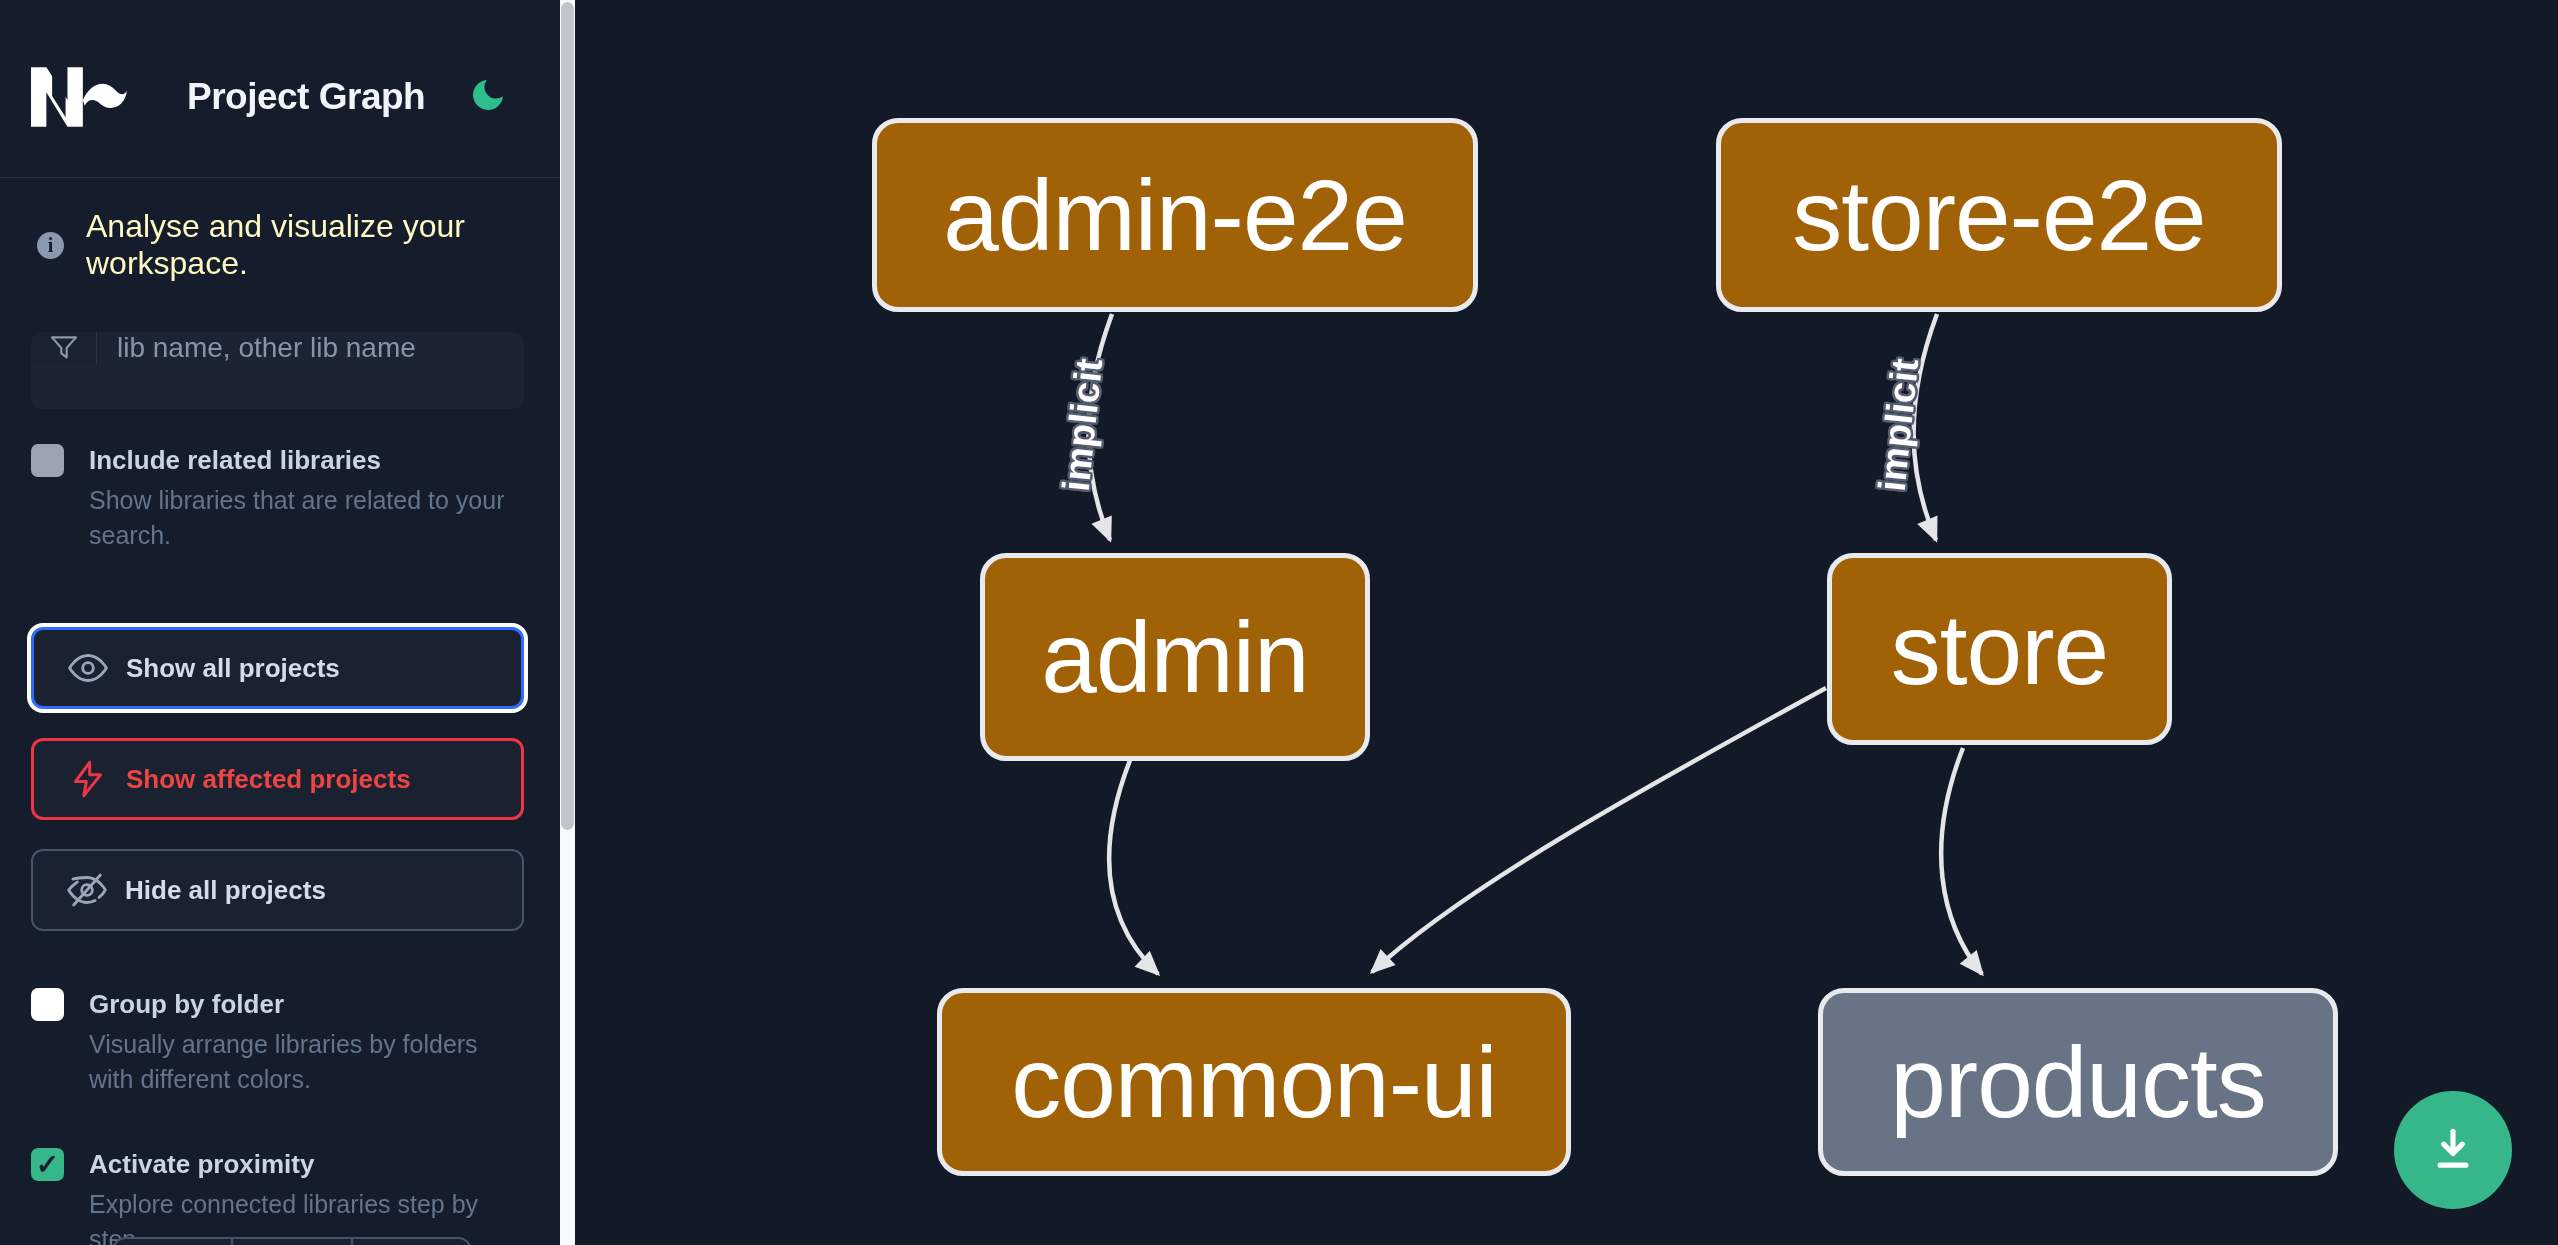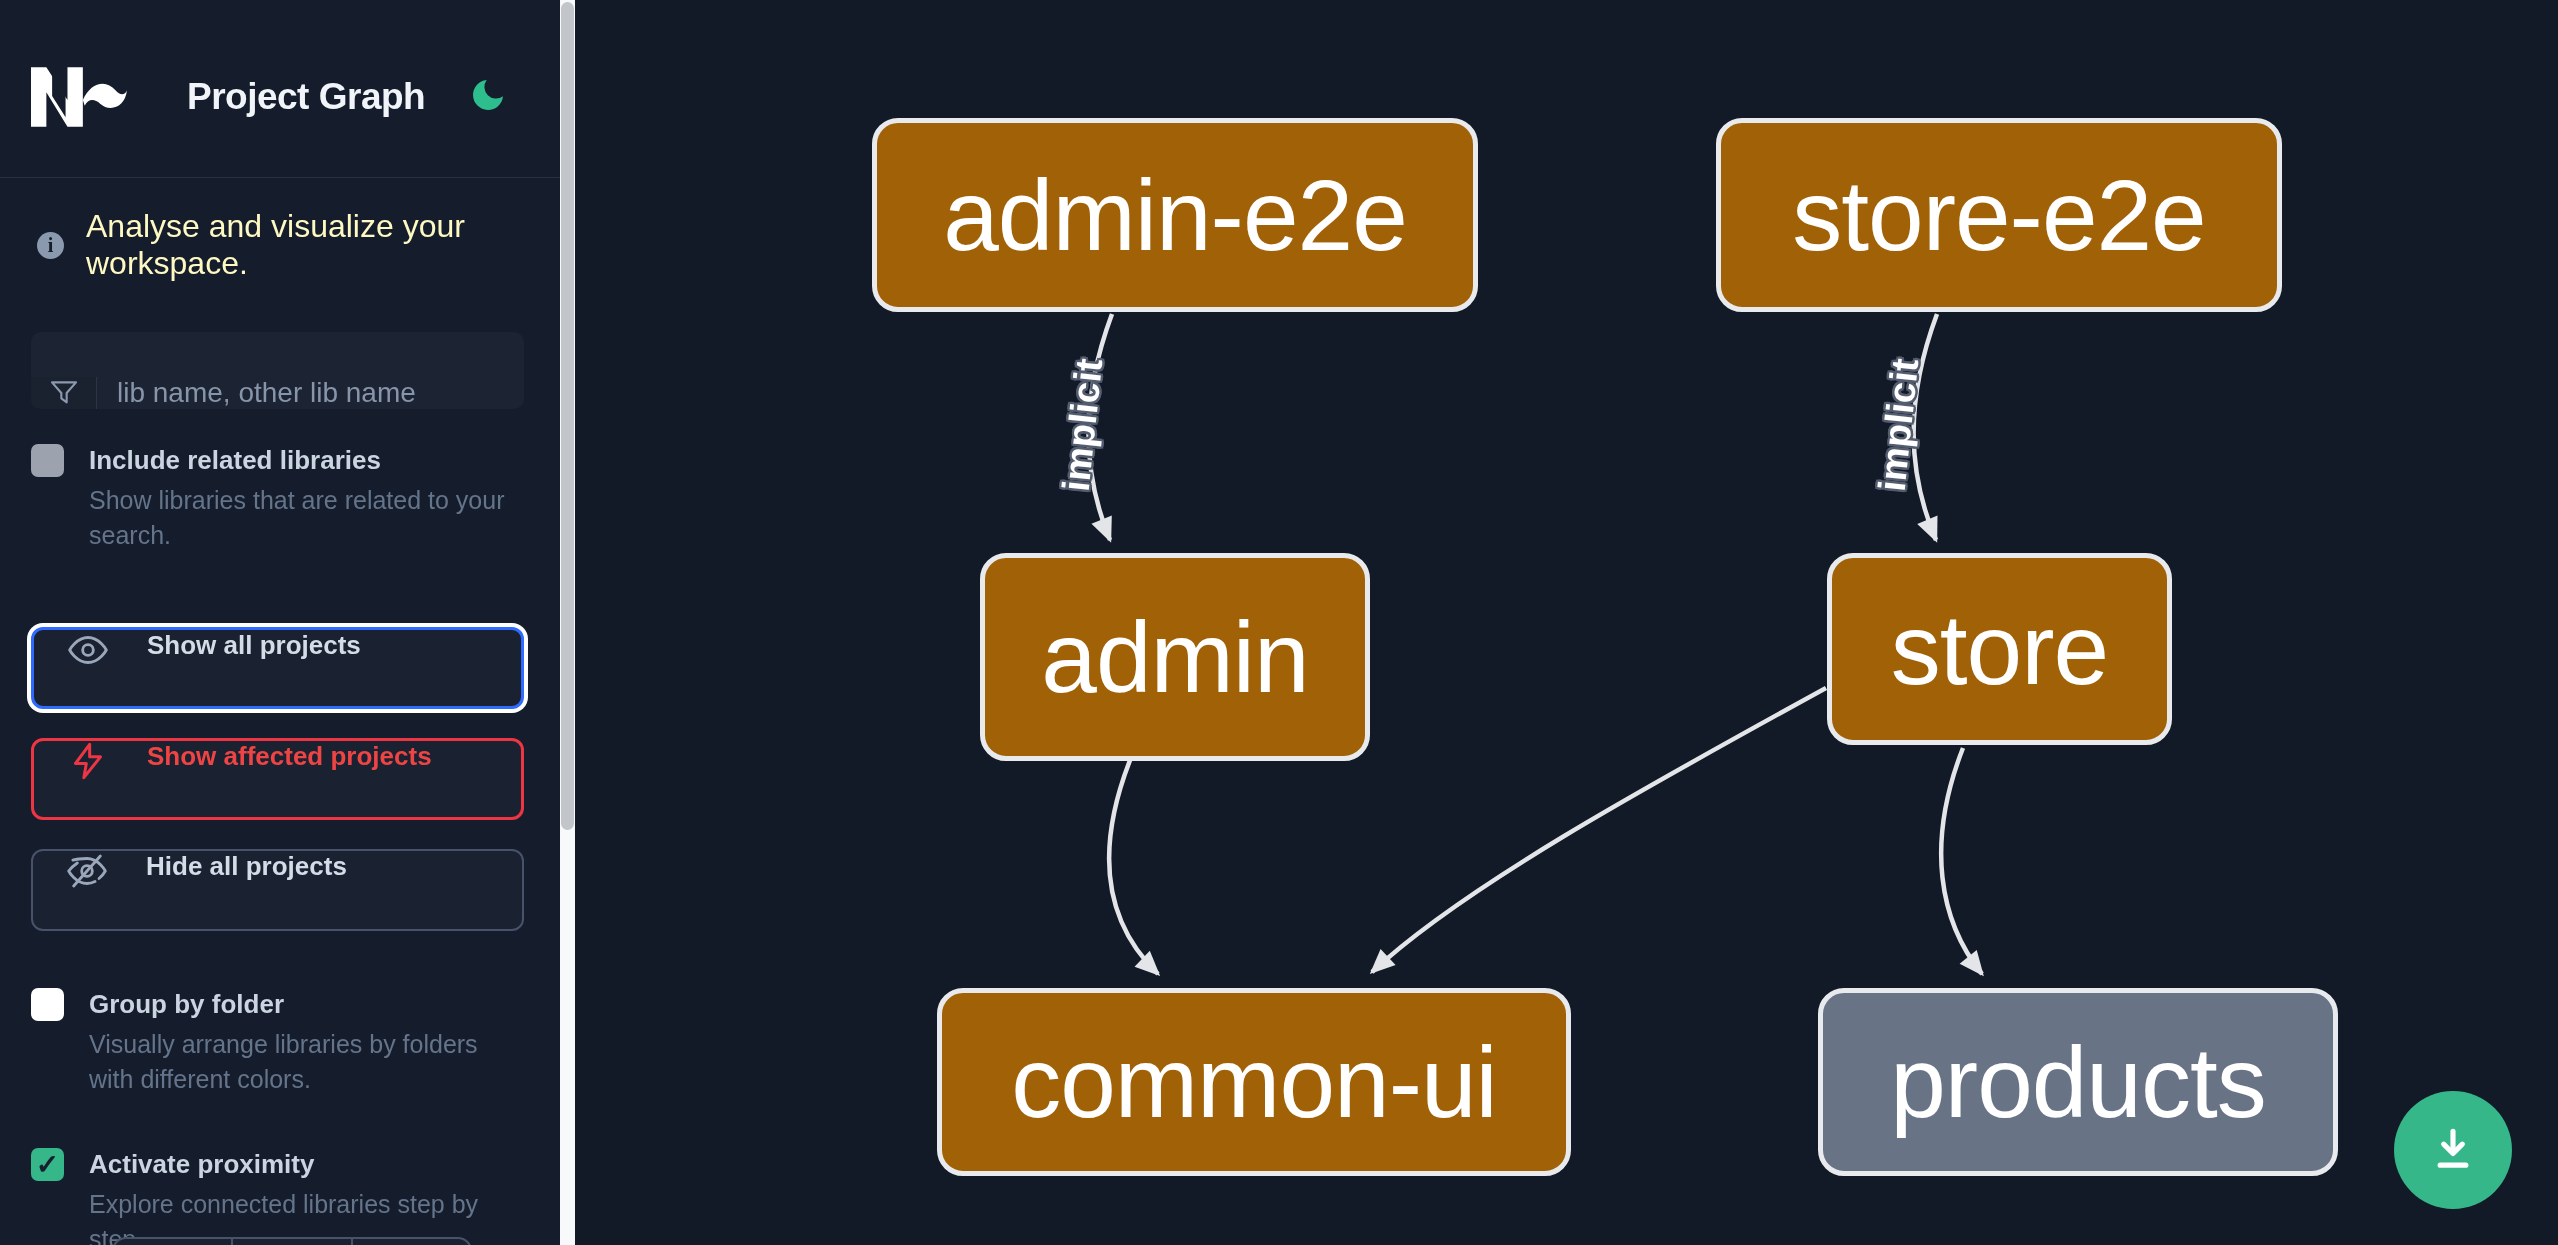--- a/index.html
+++ b/index.html
@@ -38,21 +38,21 @@
     background:#8b99ae; color:#151d2c;
     display:flex; align-items:center; justify-content:center;
     font-size:20px; font-weight:700; font-family:"Liberation Serif", serif;
     flex:0 0 auto;
   }
   .tagline { font-size:32px; font-weight:400; color:#fef9c3; }
 
   .search-bar {
     margin:50px 36px 0 31px; height:77px;
     background:#1c2433; border-radius:10px;
-    display:flex; align-items:flex-end; overflow:hidden;
+    display:flex; align-items:flex-start; overflow:hidden;
   }
   .search-icon-cell {
     width:66px; display:flex; align-items:center; justify-content:center;
     border-right:1px solid #2b3547; background:#1a2230; flex:0 0 auto;
   }
   .search-icon-cell svg { width:32px; height:32px; }
   .search-input {
     flex:1; background:transparent; border:none; outline:none;
     padding:0 20px; font-size:28px; color:#cbd5e1;
     font-family:"Liberation Sans", sans-serif;
@@ -70,21 +70,21 @@
   .cb-green { background:#35b789; color:#16202e; font-size:28px; font-weight:700; }
   .cb-texts { margin-left:25px; }
   .cb-label { font-size:26px; font-weight:700; color:#cbd5e1; line-height:38px; cursor:pointer; }
   .cb-desc  { font-size:25px; font-weight:400; color:#64748b; line-height:35px; margin-top:4px; }
 
   .cb-related  { margin-top:32px; }
   .cb-folder   { margin-top:54px; }
   .cb-prox     { margin-top:48px; }
 
   .action-btn {
-    display:flex; gap:39px;
+    display:flex; align-items:center; gap:18px;
     margin:0 36px 0 31px; height:82px; width:493px;
     background:#1a2231; border-radius:12px; cursor:pointer;
     padding:0 0 0 34px; font-family:"Liberation Sans", sans-serif;
   }
   .action-btn .btn-label { font-size:26px; font-weight:700; color:#d3dce7; }
   .action-btn svg { width:40px; height:40px; flex:0 0 auto; }
   .btn-show-all {
     margin-top:74px;
     border:3px solid #2f6bff;
     box-shadow:0 0 0 4px #ffffff;

